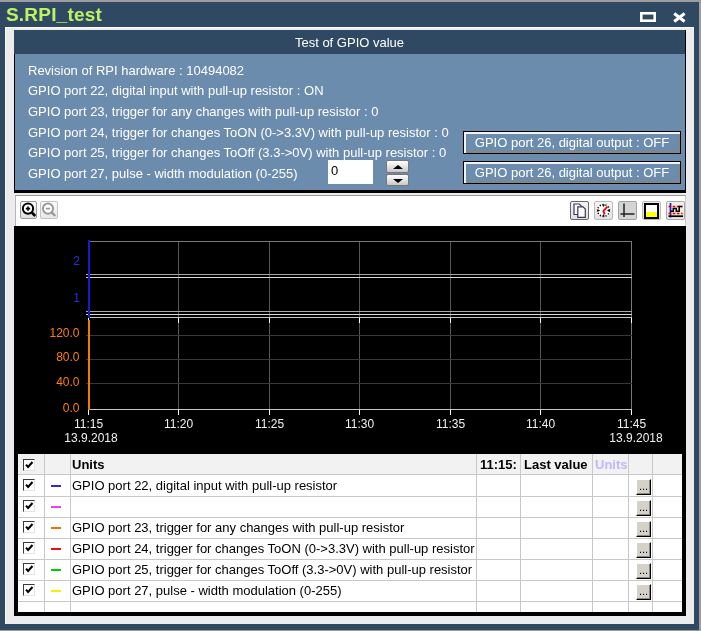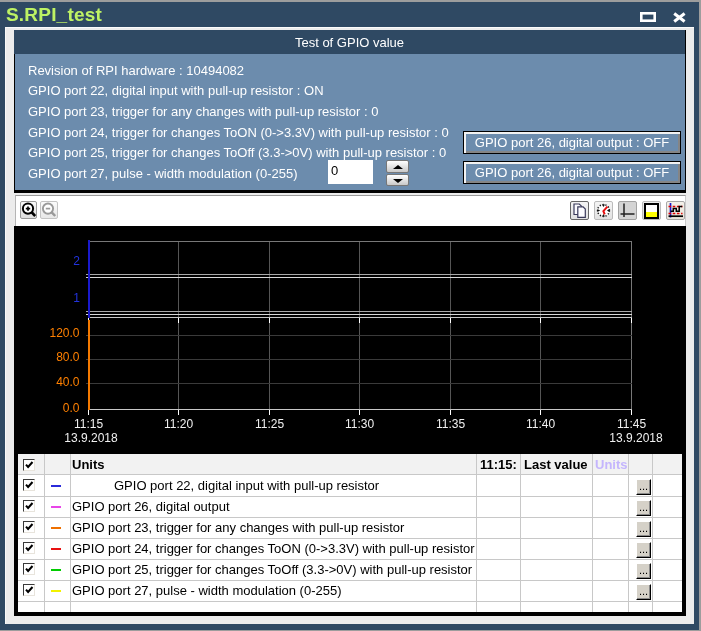--- a/index.html
+++ b/index.html
@@ -190,30 +190,29 @@
     <div class="abs" style="left:574px;top:0;width:1px;height:158px;background:#c8c8c8;"></div>
     <div class="abs" style="left:610px;top:0;width:1px;height:158px;background:#c8c8c8;"></div>
     <div class="abs" style="left:634px;top:0;width:1px;height:158px;background:#c8c8c8;"></div>
     <div class="abs" style="left:0;top:42px;width:664px;height:1px;background:#c8c8c8;"></div>
     <div class="abs" style="left:5px;top:25px;width:12px;height:12px;background:#fff;border-top:1px solid #3a3a3a;border-left:1px solid #3a3a3a;border-right:1px solid #e8e4dc;border-bottom:1px solid #e8e4dc;">
       <svg width="10" height="10" viewBox="0 0 10 10" style="display:block;margin:0 auto">
         <path d="M2 4.6 L4.1 7 L8.5 2" fill="none" stroke="#000" stroke-width="2"></path>
       </svg>
     </div>
     <div class="abs" style="left:33px;top:31px;width:10px;height:2px;background:#2a2ada;"></div>
-    <div class="abs" style="left:54px;top:21px;height:21px;line-height:21px;font-size:13px;color:#000;white-space:nowrap;margin-left:42px;">GPIO port 22, digital input with pull-up resistor</div>
+    <div class="abs" style="left:54px;top:21px;height:21px;line-height:21px;font-size:13px;color:#000;white-space:nowrap;">GPIO port 22, digital input with pull-up resistor</div>
     <div class="abs" style="left:618px;top:25px;width:15px;height:16px;background:#D5D1C8;border-top:1px solid #fff;border-left:1px solid #fff;border-right:1.5px solid #000;border-bottom:1.5px solid #000;box-shadow:inset -1px -1px 0 #8a8a8a;font-size:11px;line-height:12px;text-align:center;color:#000;">...</div>
     <div class="abs" style="left:0;top:63px;width:664px;height:1px;background:#c8c8c8;"></div>
     <div class="abs" style="left:5px;top:46px;width:12px;height:12px;background:#fff;border-top:1px solid #3a3a3a;border-left:1px solid #3a3a3a;border-right:1px solid #e8e4dc;border-bottom:1px solid #e8e4dc;">
       <svg width="10" height="10" viewBox="0 0 10 10" style="display:block;margin:0 auto">
         <path d="M2 4.6 L4.1 7 L8.5 2" fill="none" stroke="#000" stroke-width="2"></path>
       </svg>
     </div>
     <div class="abs" style="left:33px;top:52px;width:10px;height:2px;background:#e846e8;"></div>
-    <div class="abs" style="left:54px;top:42px;height:21px;line-height:21px;font-size:13px;color:#000;white-space:nowrap;">GPIO port 26, digital output</div>
     <div class="abs" style="left:618px;top:46px;width:15px;height:16px;background:#D5D1C8;border-top:1px solid #fff;border-left:1px solid #fff;border-right:1.5px solid #000;border-bottom:1.5px solid #000;box-shadow:inset -1px -1px 0 #8a8a8a;font-size:11px;line-height:12px;text-align:center;color:#000;">...</div>
     <div class="abs" style="left:0;top:84px;width:664px;height:1px;background:#c8c8c8;"></div>
     <div class="abs" style="left:5px;top:67px;width:12px;height:12px;background:#fff;border-top:1px solid #3a3a3a;border-left:1px solid #3a3a3a;border-right:1px solid #e8e4dc;border-bottom:1px solid #e8e4dc;">
       <svg width="10" height="10" viewBox="0 0 10 10" style="display:block;margin:0 auto">
         <path d="M2 4.6 L4.1 7 L8.5 2" fill="none" stroke="#000" stroke-width="2"></path>
       </svg>
     </div>
     <div class="abs" style="left:33px;top:73px;width:10px;height:2px;background:#ee7000;"></div>
     <div class="abs" style="left:54px;top:63px;height:21px;line-height:21px;font-size:13px;color:#000;white-space:nowrap;">GPIO port 23, trigger for any changes with pull-up resistor</div>
     <div class="abs" style="left:618px;top:67px;width:15px;height:16px;background:#D5D1C8;border-top:1px solid #fff;border-left:1px solid #fff;border-right:1.5px solid #000;border-bottom:1.5px solid #000;box-shadow:inset -1px -1px 0 #8a8a8a;font-size:11px;line-height:12px;text-align:center;color:#000;">...</div>

